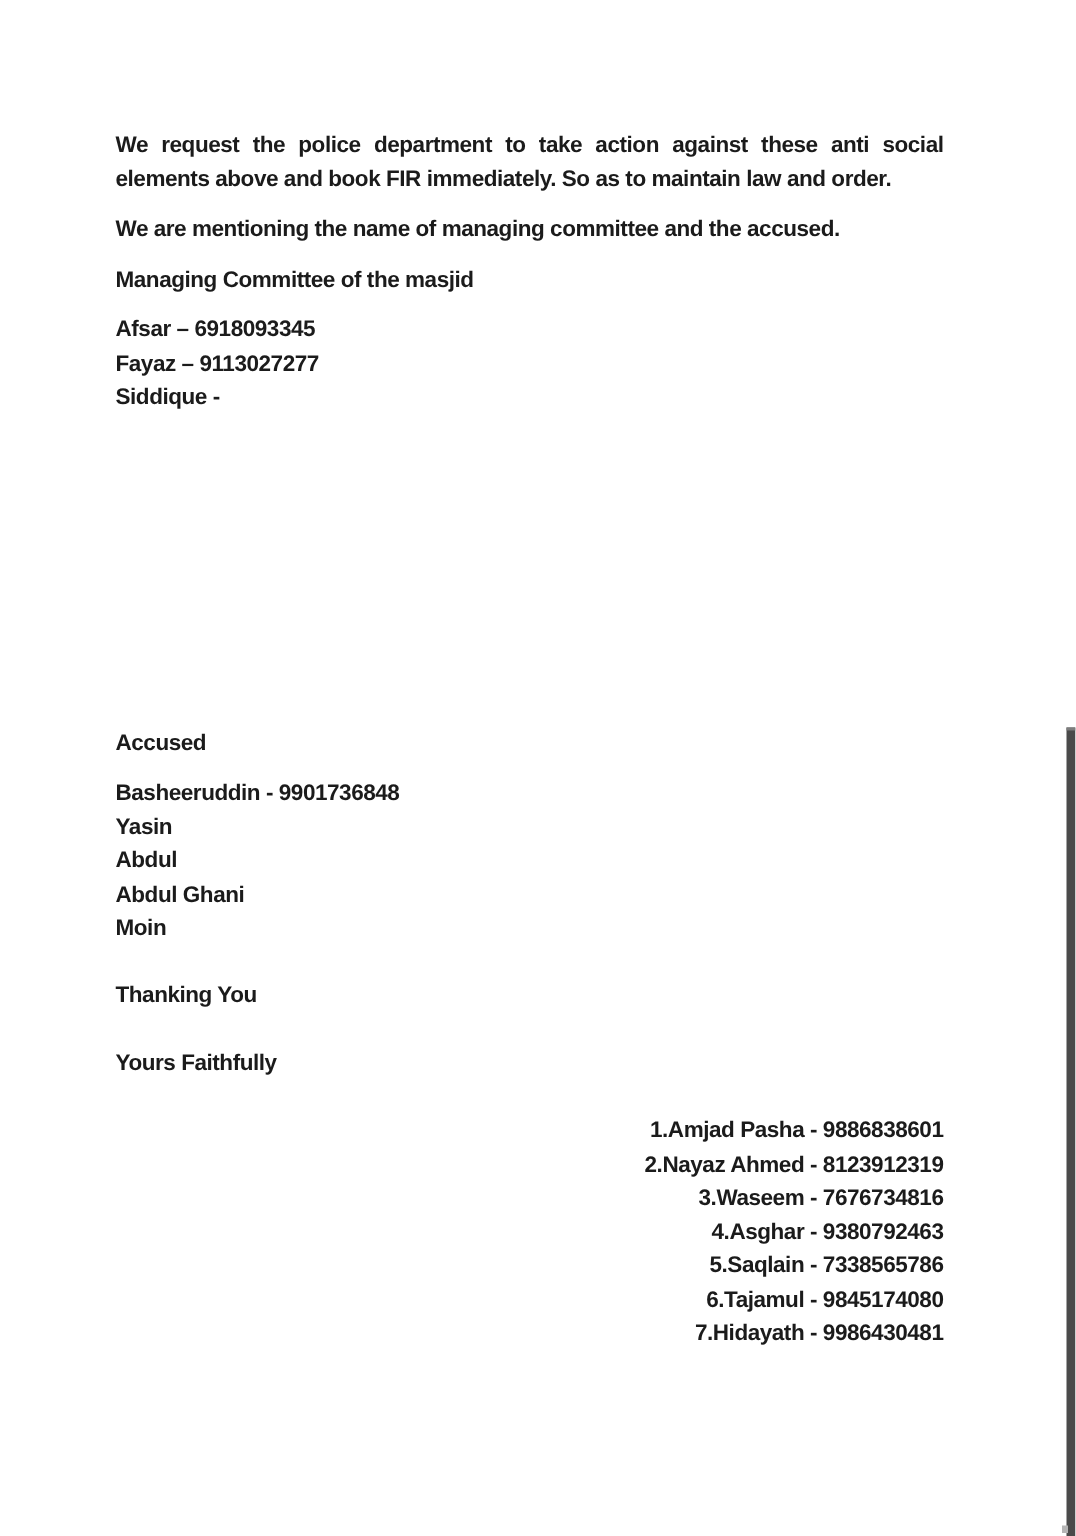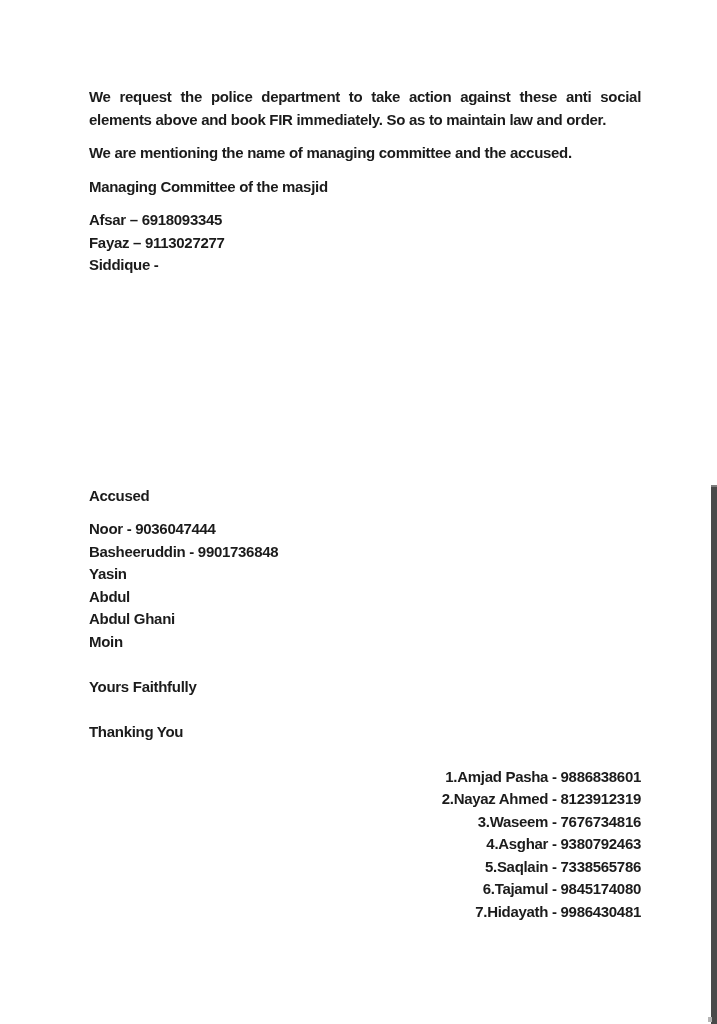--- a/index.html
+++ b/index.html
@@ -18,21 +18,21 @@
     background: #ffffff;
     font-family: "Liberation Sans", sans-serif;
     font-weight: bold;
     font-size: 15px;
     letter-spacing: -0.3px;
     line-height: 22.5px;
     color: #1b1b1b;
   }
   .content {
     position: absolute;
-    left: 89px;
+    left: 77px;
     top: 86px;
     width: 552px;
   }
   .para { margin-bottom: 11px; }
   .para.justified { text-align: justify; }
   .columns {
     display: flex;
     flex-direction: column;
     align-items: flex-start;
   }
@@ -74,32 +74,31 @@
 
     <div class="columns">
       <div class="col-left">
         <div class="col-heading">Managing Committee of the masjid</div>
         <div class="name-line">Afsar – 6918093345</div>
         <div class="name-line">Fayaz – 9113027277</div>
         <div class="name-line">Siddique -</div>
       </div>
       <div class="col-right">
         <div class="col-heading">Accused</div>
-        <div class="name-line">Noor - 9036047444</div>
         <div class="name-line">Basheeruddin - 9901736848</div>
         <div class="name-line">Yasin</div>
         <div class="name-line">Abdul</div>
         <div class="name-line">Abdul Ghani</div>
         <div class="name-line">Moin</div>
       </div>
     </div>
 
+    <div class="closing">Thanking You</div>
+
     <div class="closing">Yours Faithfully</div>
-
-    <div class="closing">Thanking You</div>
 
     <div class="signature-list">
       <div class="sig-row">
         <span class="sig-num">1.</span><span>Amjad Pasha - 9886838601</span>
       </div>
       <div class="sig-row">
         <span class="sig-num">2.</span><span>Nayaz Ahmed - 8123912319</span>
       </div>
       <div class="sig-row">
         <span class="sig-num">3.</span><span>Waseem - 7676734816</span>

